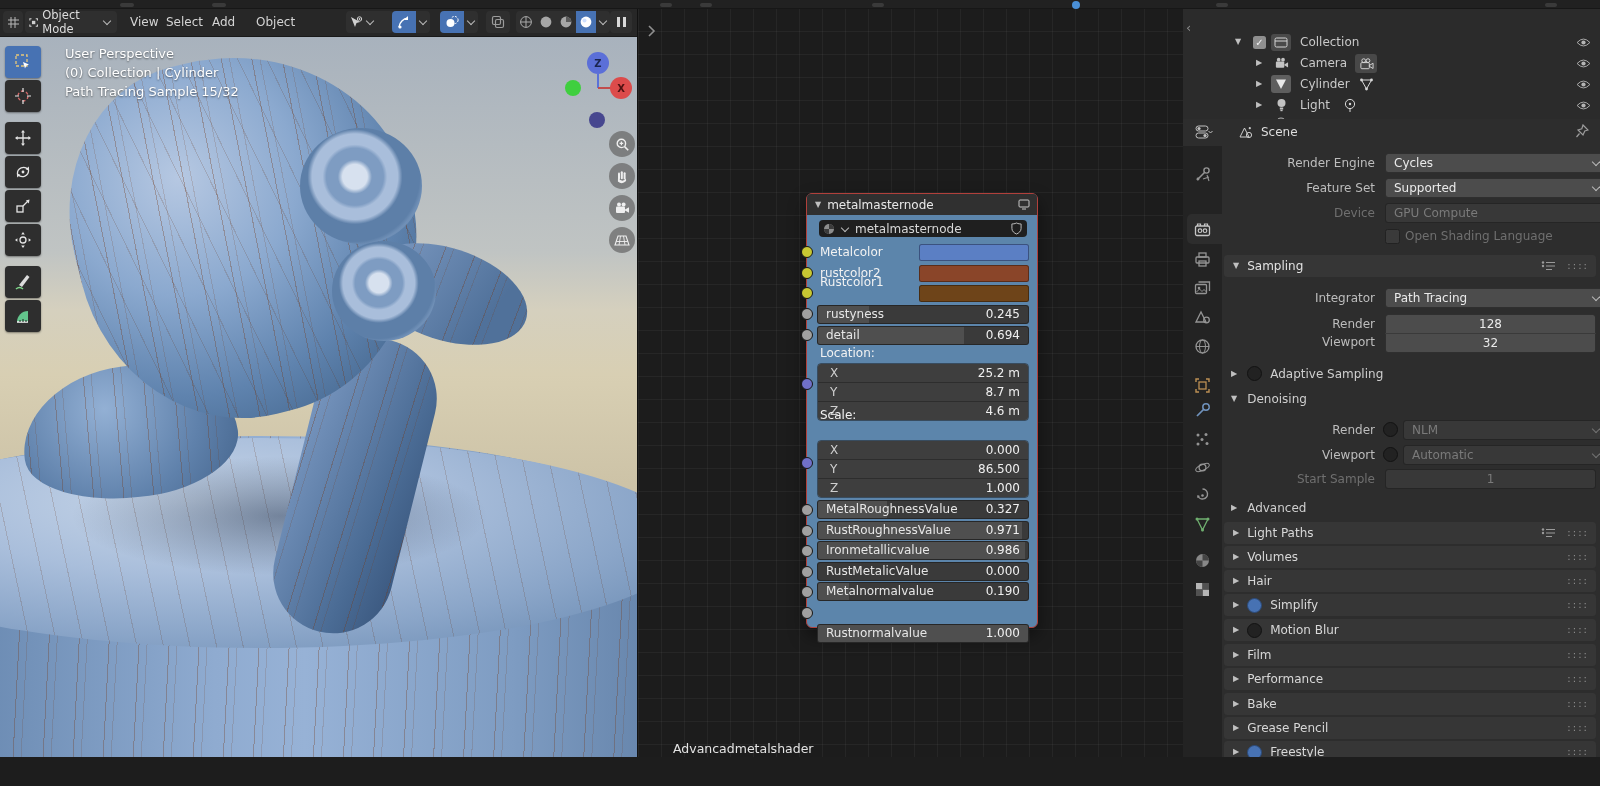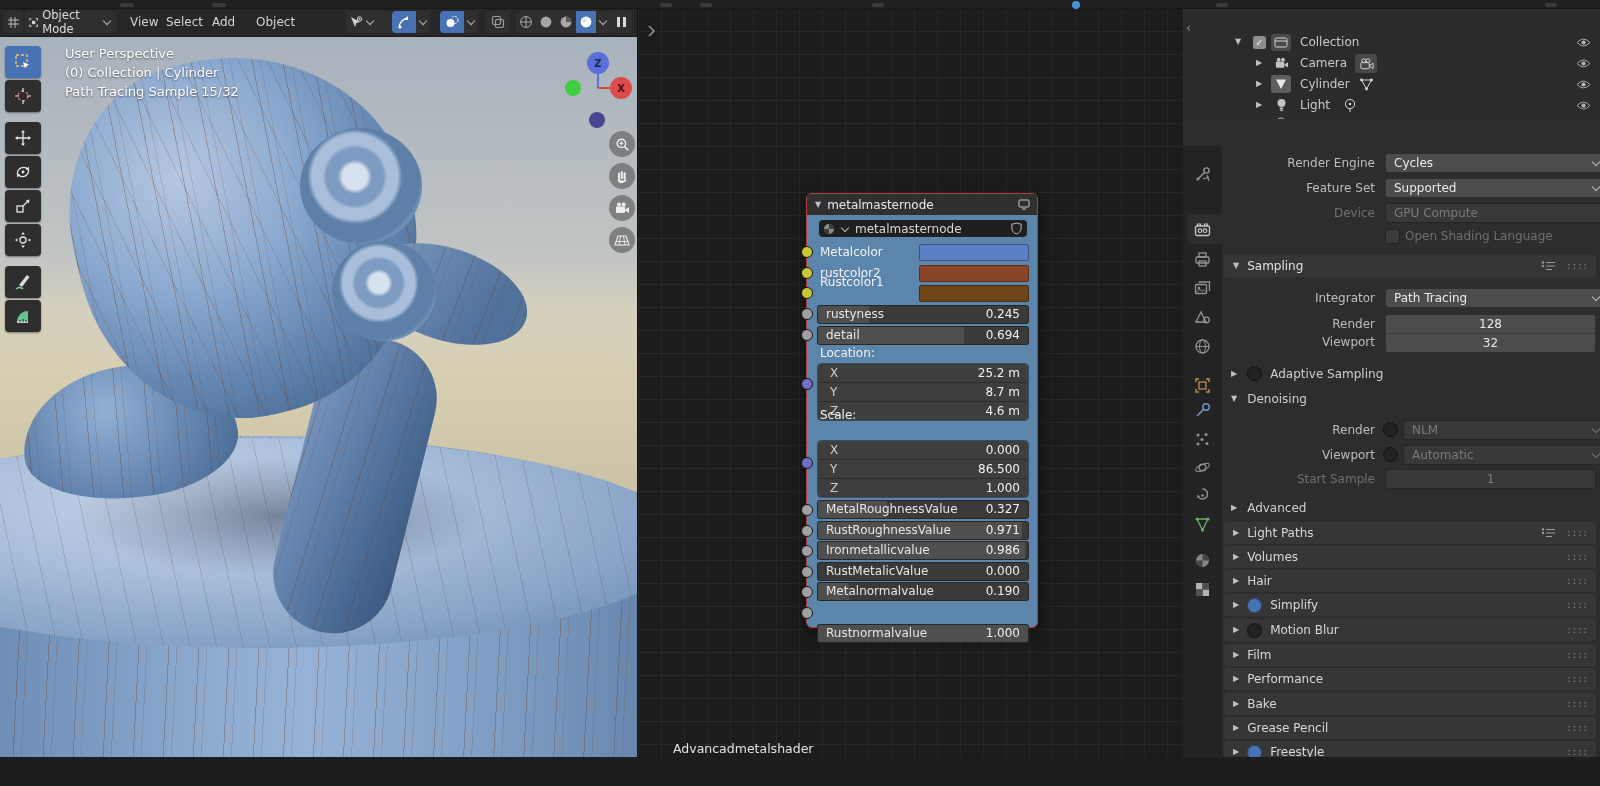--- a/index.html
+++ b/index.html
@@ -535,20 +535,39 @@
 
     <div class="olrow" style="top:107px;height:4px;overflow:hidden">
       <svg class="abs" style="left:91px;top:1px" width="14" height="14" viewBox="0 0 14 14">
           <circle cx="7" cy="7" r="5" fill="none" stroke="#b5b5b5"></circle>
         </svg>
     </div>
   </div>
 
   <div class="props">
 
+    <div class="abs" style="left:0;top:0;width:417px;height:27px">
+      <svg class="abs" style="left:12px;top:6px" width="18" height="15" viewBox="0 0 18 15">
+          <rect x="1" y="1" width="12" height="5" rx="2.5" fill="none" stroke="#c2c2c2"></rect>
+          <circle cx="4" cy="3.5" r="1.6" fill="#c2c2c2"></circle>
+          <rect x="1" y="8" width="12" height="5" rx="2.5" fill="none" stroke="#c2c2c2"></rect>
+          <circle cx="10" cy="10.5" r="1.6" fill="#c2c2c2"></circle>
+          <path d="M14.5 6l2 2 2-2" stroke="#c2c2c2" fill="none" transform="translate(-1,0)"></path>
+        </svg>
+      <svg class="abs" style="left:55px;top:6px" width="15" height="15" viewBox="0 0 15 15">
+          <path d="M2 12L6.5 3l4.5 9z" fill="none" stroke="#cfcfcf"></path>
+          <circle cx="11" cy="10" r="2.6" fill="none" stroke="#cfcfcf"></circle>
+          <circle cx="11.8" cy="3.2" r="1.1" fill="#cfcfcf"></circle>
+        </svg>
+      <span class="abs" style="left:78px;top:6px;color:#dedede">Scene</span>
+      <svg class="abs" style="left:392px;top:5px" width="14" height="15" viewBox="0 0 14 15">
+          <path d="M8 1l5 5-3.2 1L8 11 3 6l3.8-1.2z" fill="none" stroke="#9c9c9c" stroke-width="1.2"></path>
+          <path d="M4.5 9.5L1.5 13" stroke="#9c9c9c" stroke-width="1.2"></path>
+        </svg>
+    </div>
 
     <div class="tabs">
       <div class="tabactive" style="top:68px"></div>
       <svg class="tabicon" style="top:20px" viewBox="0 0 17 17">
           <path d="M3 14L11 6" stroke="#a8a8a8" stroke-width="1.6"></path>
           <circle cx="12.5" cy="4.5" r="2.6" fill="none" stroke="#a8a8a8" stroke-width="1.4"></circle>
           <circle cx="4" cy="13" r="1.4" fill="#a8a8a8"></circle>
           <path d="M13 9l2 6M9 13l6-2" stroke="#a8a8a8" stroke-width="1.1"></path>
         </svg>
       <svg class="tabicon" style="top:75px" viewBox="0 0 17 17">

